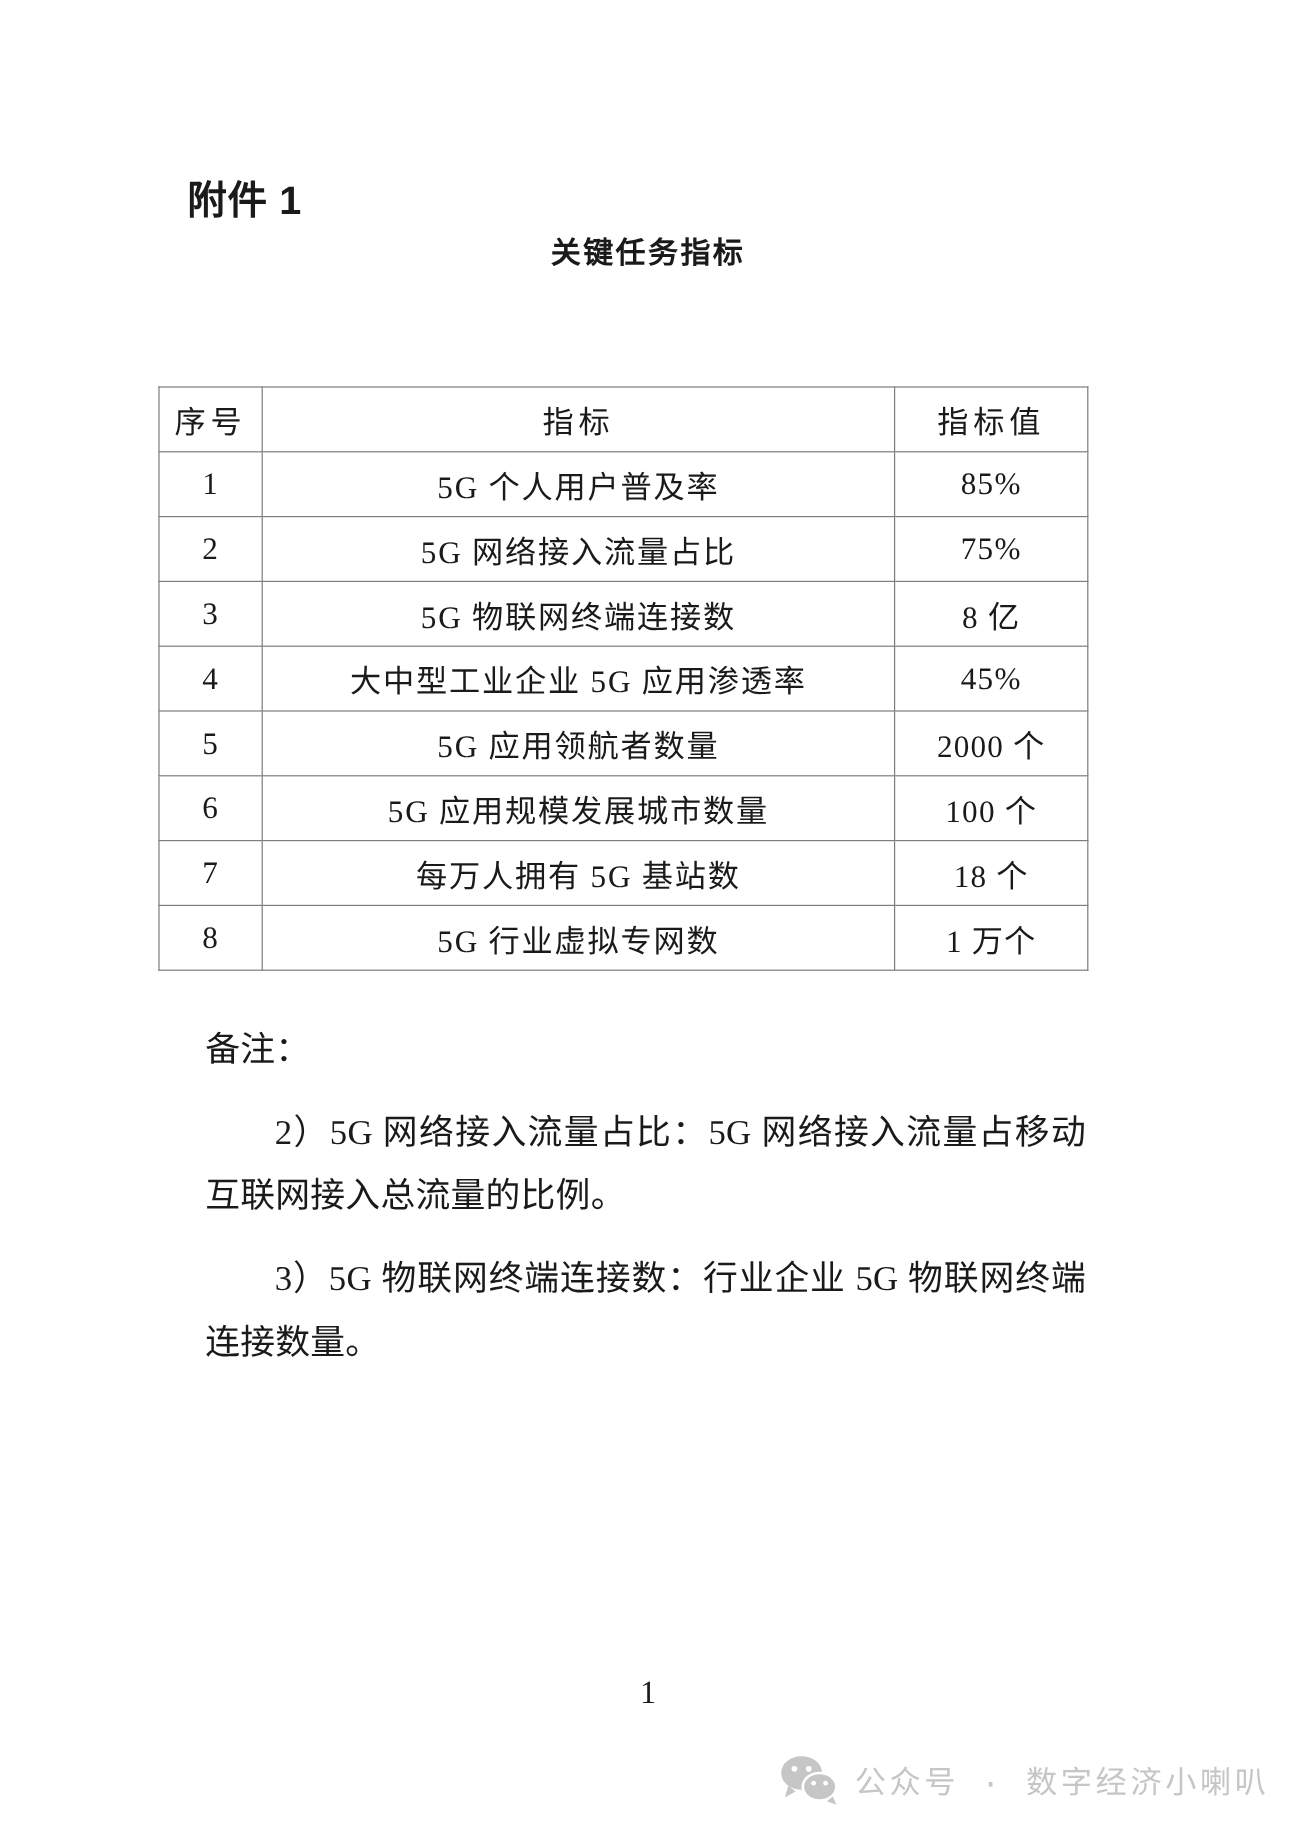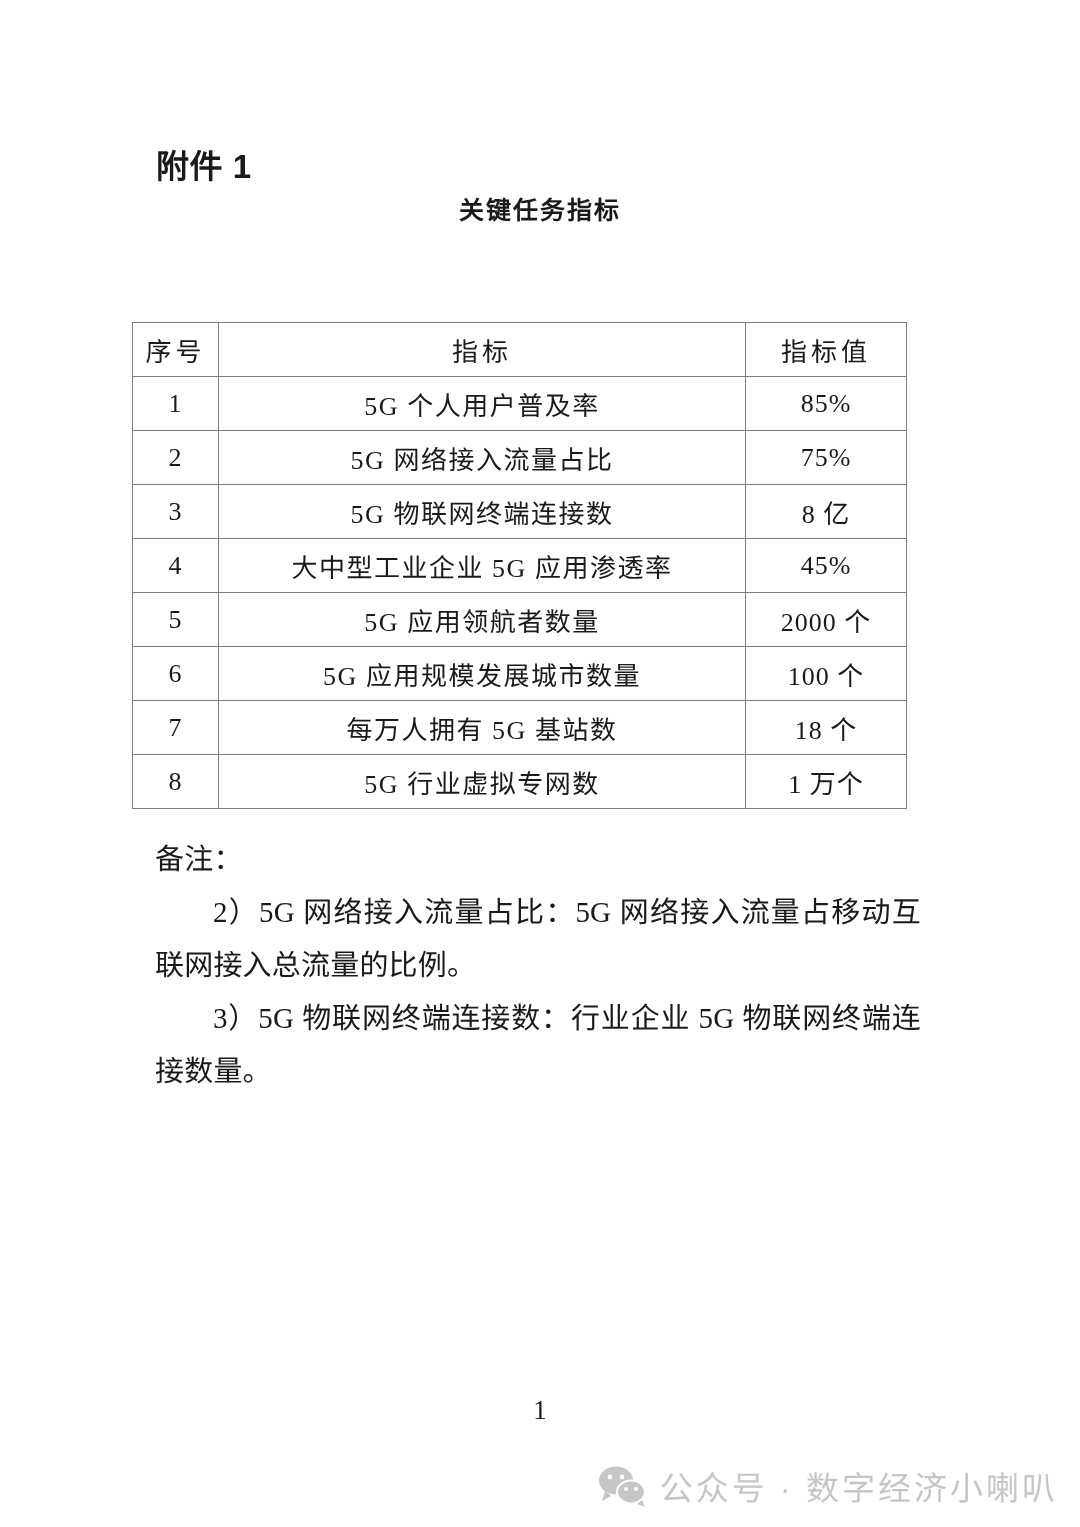--- a/index.html
+++ b/index.html
@@ -92,21 +92,21 @@
     top: 833px;
     width: 766px;
   }
   .note-block {
     font-size: 29px;
     line-height: 53px;
     text-align: justify;
     text-align-last: left;
     text-justify: inter-character;
     letter-spacing: 0.2px;
-    margin: 0;
+    margin: 16px;
   }
   .note-label {
     text-indent: 0;
   }
   .note-para {
     text-indent: 58px;
   }
 
   
   .page-number {
@@ -129,23 +129,23 @@
     color: #c6c6c6;
     user-select: none;
   }
   .watermark-icon {
     width: 48px;
     height: 42px;
     position: relative;
     flex: 0 0 auto;
   }
   .watermark-text {
-    font-size: 33px;
+    font-size: 26px;
     letter-spacing: 3px;
-    font-family: Liberation Sans, sans-serif;
+    font-family: Liberation Mono, monospace;
     white-space: nowrap;
     text-align: center;
   }
 </style>
 </head>
 <body>
 
 <div class="page">
 
   <div class="attachment-label">附件 1</div>

